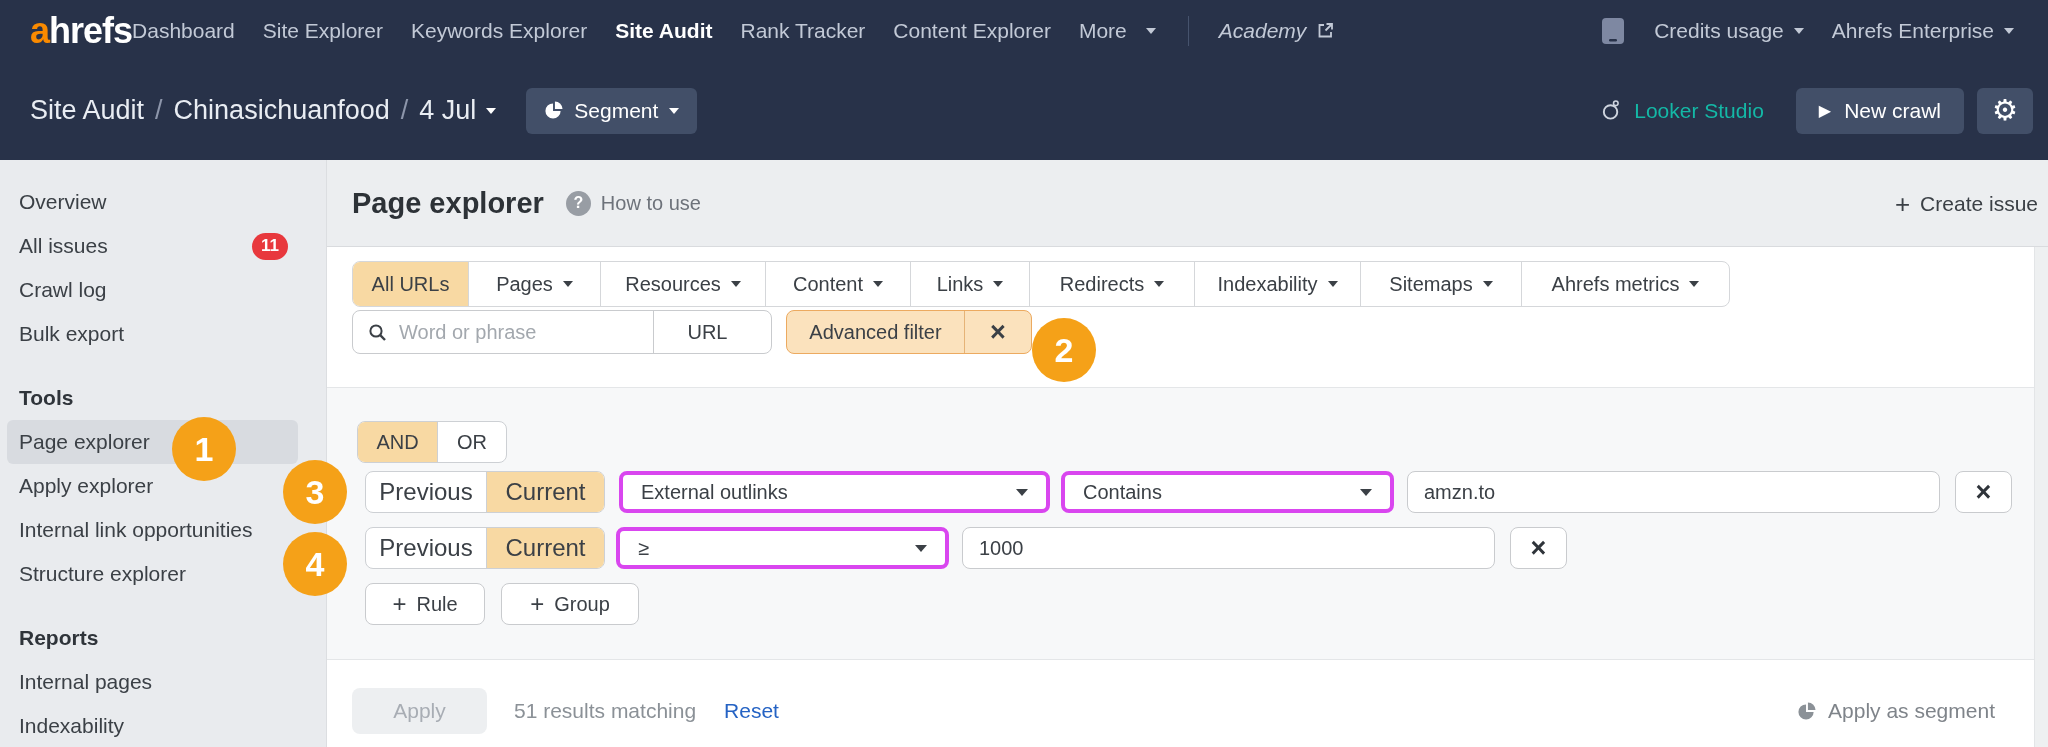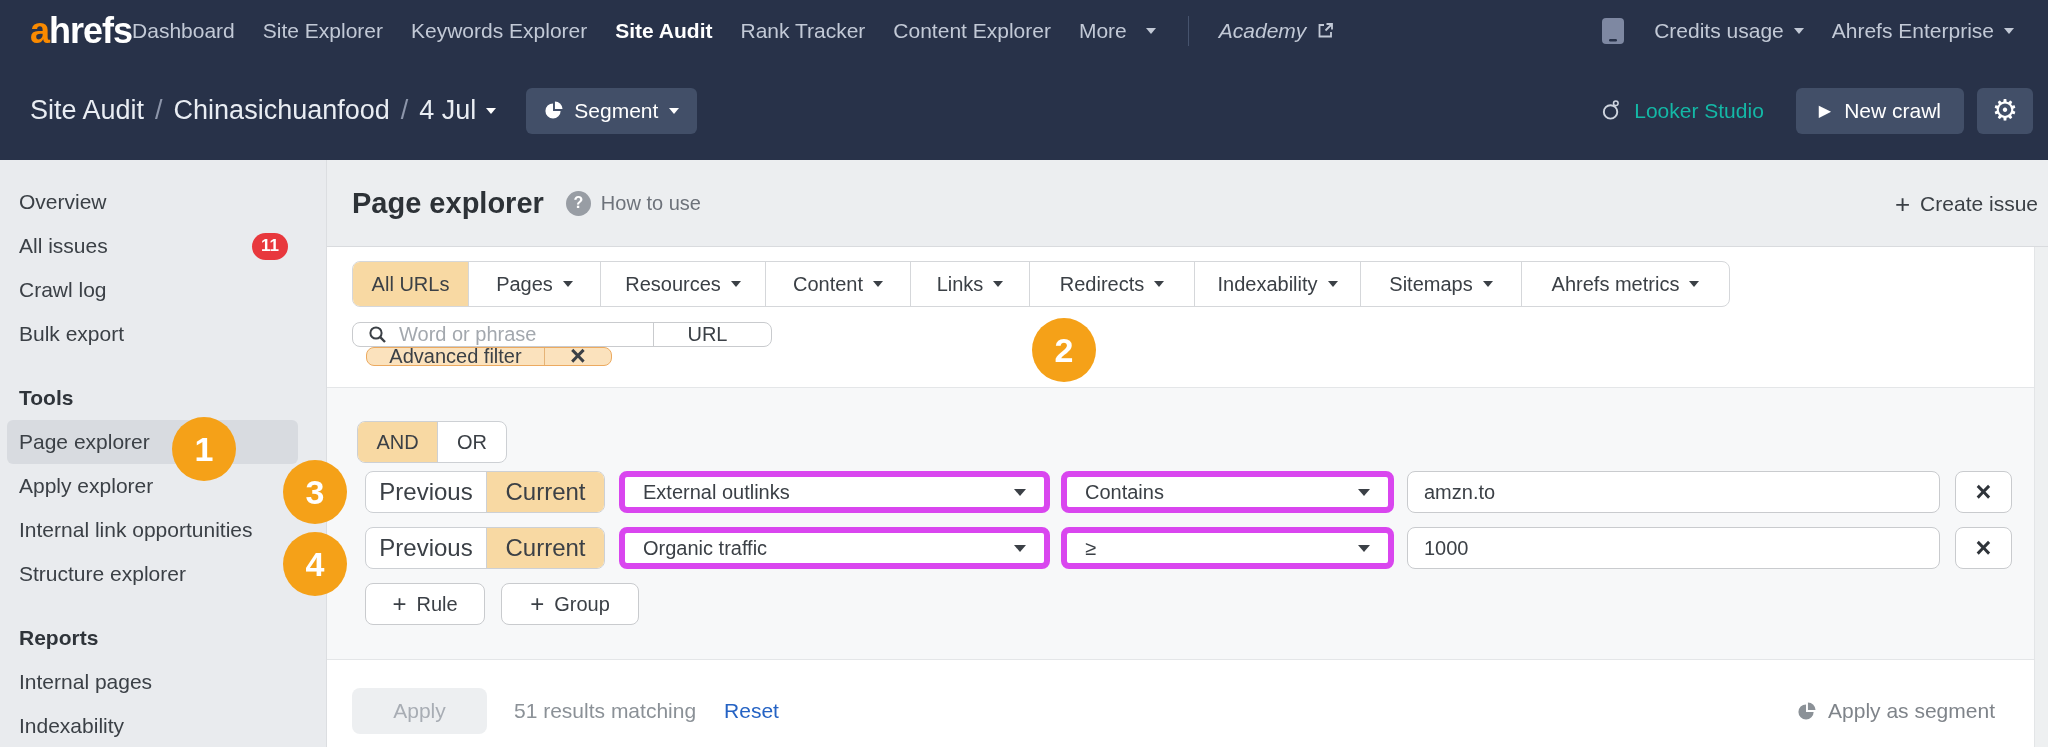--- a/index.html
+++ b/index.html
@@ -59,21 +59,21 @@
 
   
   .tabs { position:absolute; left:25px; top:101px; height:46px; display:flex; border:1px solid #d5d7da;
           border-radius:8px; background:#fff; overflow:hidden; font-size:20px; }
   .tab { display:flex; align-items:center; justify-content:center; gap:10px; border-left:1px solid #d5d7da; cursor:pointer; height:100%; }
   .tab:first-child { border-left:none; }
   .tab.active { background:#f8d9a3; }
   .tab .caret-dn { width:0; height:0; border-left:5px solid transparent; border-right:5px solid transparent; border-top:6px solid #3b4046; }
 
   
-  .search-row { position:absolute; left:25px; top:162px; height:44px; display:flex;flex-direction:column; }
+  .search-row { position:absolute; left:25px; top:150px; height:44px; display:flex; }
   .search-box { width:420px; height:44px; border:1px solid #c9cbce; border-radius:8px; background:#fff;
                 display:flex; align-items:center; }
   .search-box input { border:none; outline:none; flex:1; font-size:20px; padding-left:12px; color:#3b4046;
                       font-family:inherit; background:transparent; min-width:0; }
   .search-box input::placeholder { color:#a3a8ae; }
   .mag { margin-left:15px; flex:none; }
   .url-part { border-left:1px solid #c9cbce; width:118px; height:100%; display:flex; align-items:center;
               justify-content:center; gap:10px; font-size:20px; cursor:pointer; }
   .advanced { margin-left:14px; width:246px; height:44px; background:#fbe2bd; border:1px solid #ecaa60;
               border-radius:8px; display:flex; align-items:stretch; overflow:hidden; }
@@ -86,21 +86,21 @@
            border-top:1px solid #e4e6e8; border-bottom:1px solid #e4e6e8; }
   .andor { position:absolute; left:30px; top:33px; height:42px; display:flex; border:1px solid #cdd0d4;
            border-radius:8px; overflow:hidden; background:#fff; font-size:20px; }
   .andor .and { width:79px; display:flex; align-items:center; justify-content:center; background:#f8d9a3; cursor:pointer; }
   .andor .or  { width:69px; display:flex; align-items:center; justify-content:center; border-left:1px solid #cdd0d4; cursor:pointer; }
   .rule-row { position:absolute; left:38px; height:42px; display:flex; align-items:center; }
   .seg { display:flex; height:42px; border:1px solid #cdd0d4; border-radius:8px; overflow:hidden; background:#fff; font-size:24px; }
   .seg .prev { width:120px; display:flex; align-items:center; justify-content:center; cursor:pointer; }
   .seg .cur  { width:118px; display:flex; align-items:center; justify-content:center; background:#f8d9a3;
                border-left:1px solid #cdd0d4; cursor:pointer; }
-  .select { height:42px; border:6px solid #d946ef; border-radius:8px; background:#fff; display:flex;
+  .select { height:42px; border:4px solid #d946ef; border-radius:8px; background:#fff; display:flex;
             align-items:center; justify-content:space-between; padding:0 18px; font-size:20px; cursor:pointer; }
   .select .caret-dn { width:0; height:0; border-left:6px solid transparent; border-right:6px solid transparent; border-top:7px solid #3b4046; }
   .sel-field { margin-left:14px; width:431px; }
   .sel-op { margin-left:11px; width:333px; }
   .rule-input { margin-left:13px; width:533px; height:42px; border:1px solid #c9cbce; border-radius:8px;
                 padding:0 16px; font-size:20px; color:#3b4046; font-family:inherit; outline:none; }
   .x-btn { margin-left:15px; width:57px; height:42px; border:1px solid #c9cbce; border-radius:8px; background:#fff;
            display:flex; align-items:center; justify-content:center; font-size:27px; font-weight:bold; color:#2f343a; cursor:pointer; }
   .add-row { position:absolute; left:38px; top:195px; display:flex; gap:16px; }
   .add-btn { height:42px; border:1px solid #c9cbce; border-radius:8px; background:#fff; display:flex;
@@ -324,24 +324,20 @@
       </div>
       <input class="rule-input" type="text" value="amzn.to" style="">
       <div class="x-btn">×</div>
     </div>
 
     <div class="rule-row" style="top:139px">
       <div class="seg">
         <span class="prev">Previous</span>
         <span class="cur">Current</span>
       </div>
-      <div class="select sel-field">
-        <span>Organic traffic</span>
-        <span class="caret-dn"></span>
-      </div>
       <div class="select sel-op">
         <span>≥</span>
         <span class="caret-dn"></span>
       </div>
       <input class="rule-input" type="text" value="1000" style="">
       <div class="x-btn">×</div>
     </div>
 
     <div class="add-row">
       <div class="add-btn add-rule">

